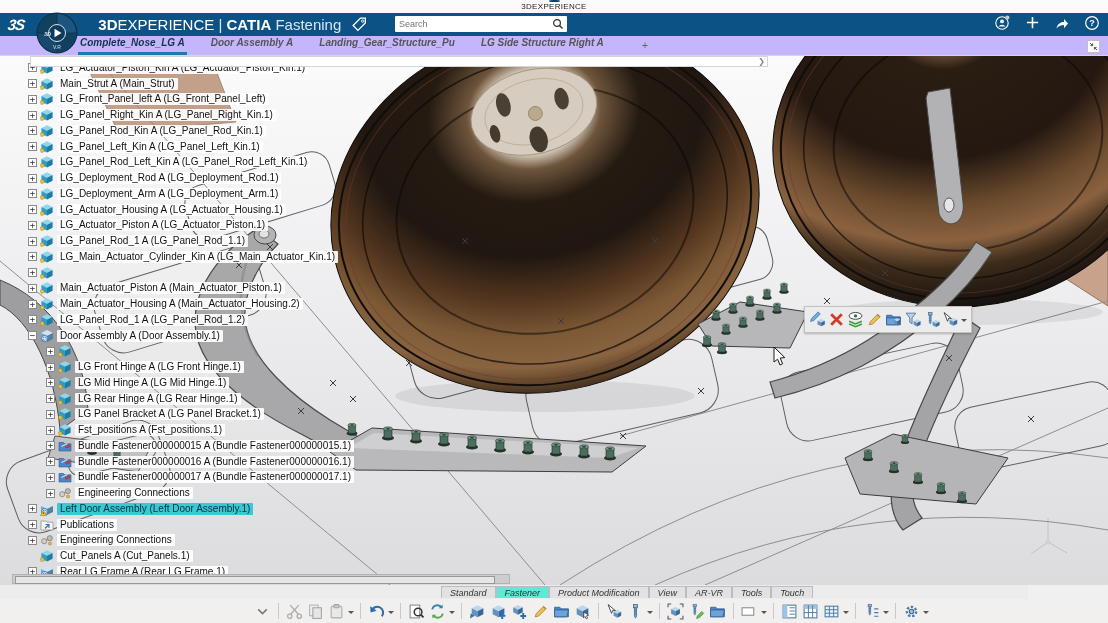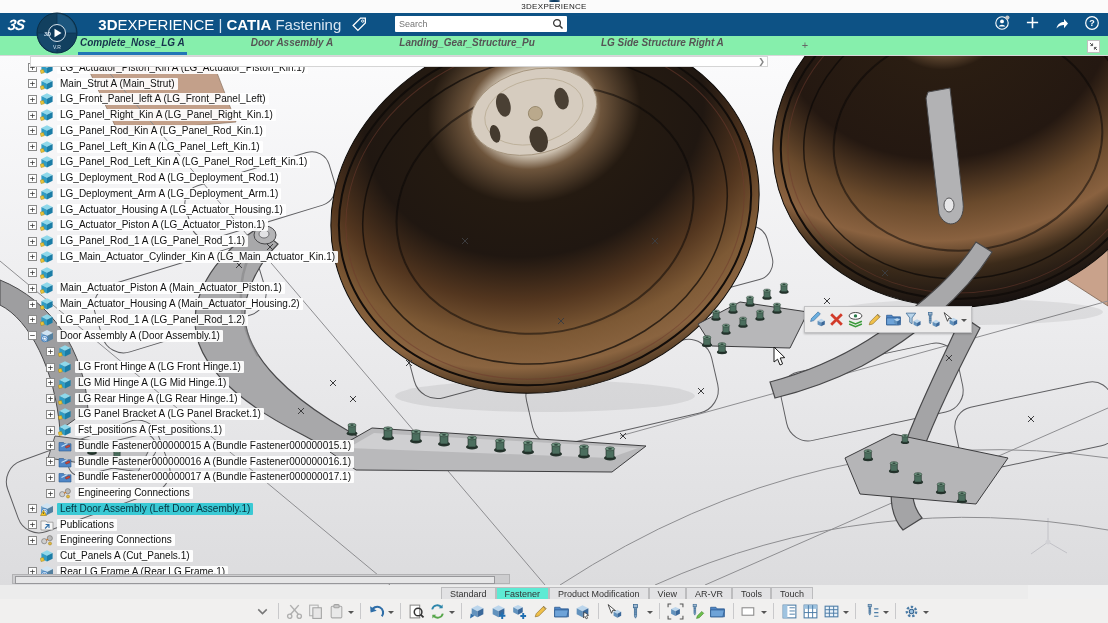--- a/index.html
+++ b/index.html
@@ -15,21 +15,21 @@
   .ribbon{position:absolute;left:0;top:13px;width:1108px;height:23px;background:#0d5285;display:flex;align-items:center;}
   .dslogo{color:#fff;font-style:italic;font-weight:bold;font-size:15px;margin-left:8px;letter-spacing:-1px;transform:skewX(-8deg);}
   .brand{color:#fff;font-size:15px;margin-left:74px;white-space:nowrap;}
   .brand b{font-weight:bold;}
   .brand .lt{font-weight:300;color:#d9e6f2;}
   .searchbox{position:absolute;left:395px;top:3px;width:172px;height:16px;background:#fff;border-radius:1px;display:flex;align-items:center;}
   .searchbox input{border:none;outline:none;flex:1;font-size:9px;padding:0 4px;font-family:"Liberation Sans",sans-serif;color:#333;background:transparent;}
   .ribicon{margin-left:10px;display:flex;align-items:center;}
   .ribright{position:absolute;right:8px;top:0;height:23px;display:flex;align-items:center;gap:14px;}
   
-  .doctabs{position:absolute;left:0;top:36px;width:1108px;height:20px;background:#86efac;border-bottom:1px solid #d8d8da;display:flex;align-items:flex-end;padding-left:78px;box-sizing:border-box;gap:40px;}
+  .doctabs{position:absolute;left:0;top:36px;width:1108px;height:20px;background:#c4b5fd;border-bottom:1px solid #d8d8da;display:flex;align-items:flex-end;padding-left:78px;box-sizing:border-box;}
   .dtab{font-size:10px;font-style:italic;color:#555;margin-right:22px;padding:3px 2px 4px 2px;border-bottom:3px solid transparent;white-space:nowrap;cursor:default;font-weight:bold;}
   .dtab.active{color:#16334d;font-weight:bold;border-bottom:3px solid #2176b5;}
   .dtab-add{font-size:11px;color:#666;margin-left:14px;padding-bottom:4px;}
   
   .compass{position:absolute;left:36px;top:12px;width:42px;height:42px;z-index:30;}
   
   .scene{position:absolute;left:0;top:56px;width:1108px;height:529px;z-index:1;}
   
   .treetopbar{position:absolute;left:30px;top:56px;width:738px;height:11px;background:#fff;border:1px solid #d5d5d5;z-index:6;box-sizing:border-box;}
   .treetopbar .chev{position:absolute;right:2px;top:0;font-size:8px;color:#888;line-height:10px;}
@@ -41,21 +41,21 @@
   .ticon{width:14px;height:14px;margin-right:3px;flex:none;position:relative;}
   .ticon svg{position:absolute;left:0;top:0;}
   .tlabel{font-size:10px;color:#111;background:rgba(255,255,255,.93);padding:0 3px;line-height:12px;border-radius:1px;}
   .tlabel.sel{background:#3ac9d4;color:#05323f;}
   .treehsb{position:absolute;left:12px;top:574px;width:498px;height:10px;background:#cdcdcf;border:1px solid #b2b2b4;z-index:6;box-sizing:border-box;}
   .treehsb .thumb{position:absolute;left:2px;top:1px;width:478px;height:6px;background:#e6e6e7;border:1px solid #97979a;}
   
   .floatbar{position:absolute;left:804px;top:306px;height:25px;background:#edecec;border:1px solid #c2c2c4;box-shadow:0 1px 2px rgba(0,0,0,.25);display:flex;align-items:center;padding:0 3px;z-index:8;}
   .fbi{width:19px;height:19px;display:flex;align-items:center;justify-content:center;}
   
-  .vtabs{position:absolute;left:0;top:585px;width:1028px;height:14px;background:#ececec;display:flex;align-items:flex-end;padding-left:441px;box-sizing:border-box;z-index:10;}
+  .vtabs{position:absolute;left:0;top:585px;width:1028px;height:14px;background:#ececec;display:flex;align-items:center;padding-left:441px;box-sizing:border-box;z-index:10;font-style:italic;}
   .vtab{font-size:9px;color:#333;padding:1px 8px 0 8px;border:1px solid #bcbcbe;border-bottom:none;background:#e2e2e4;white-space:nowrap;cursor:default;}
   .vtab.active{background:#5eead4;}
   
   .btoolbar{position:absolute;left:0;top:599px;width:1108px;height:24px;background:#f1f0ef;display:flex;align-items:center;padding-left:252px;box-sizing:border-box;z-index:10;}
   .tbi{display:flex;align-items:center;margin:0 1px;height:22px;padding:0 1px;}
   .tbi svg{width:17px;height:17px;}
   .fbi svg{width:17px;height:17px;}
   .caret{width:0;height:0;border:3px solid transparent;border-top-color:#555;margin:5px 1px 0 1px;}
   .tsep{width:1px;height:16px;background:#c9c9cb;margin:0 5px;}
   

